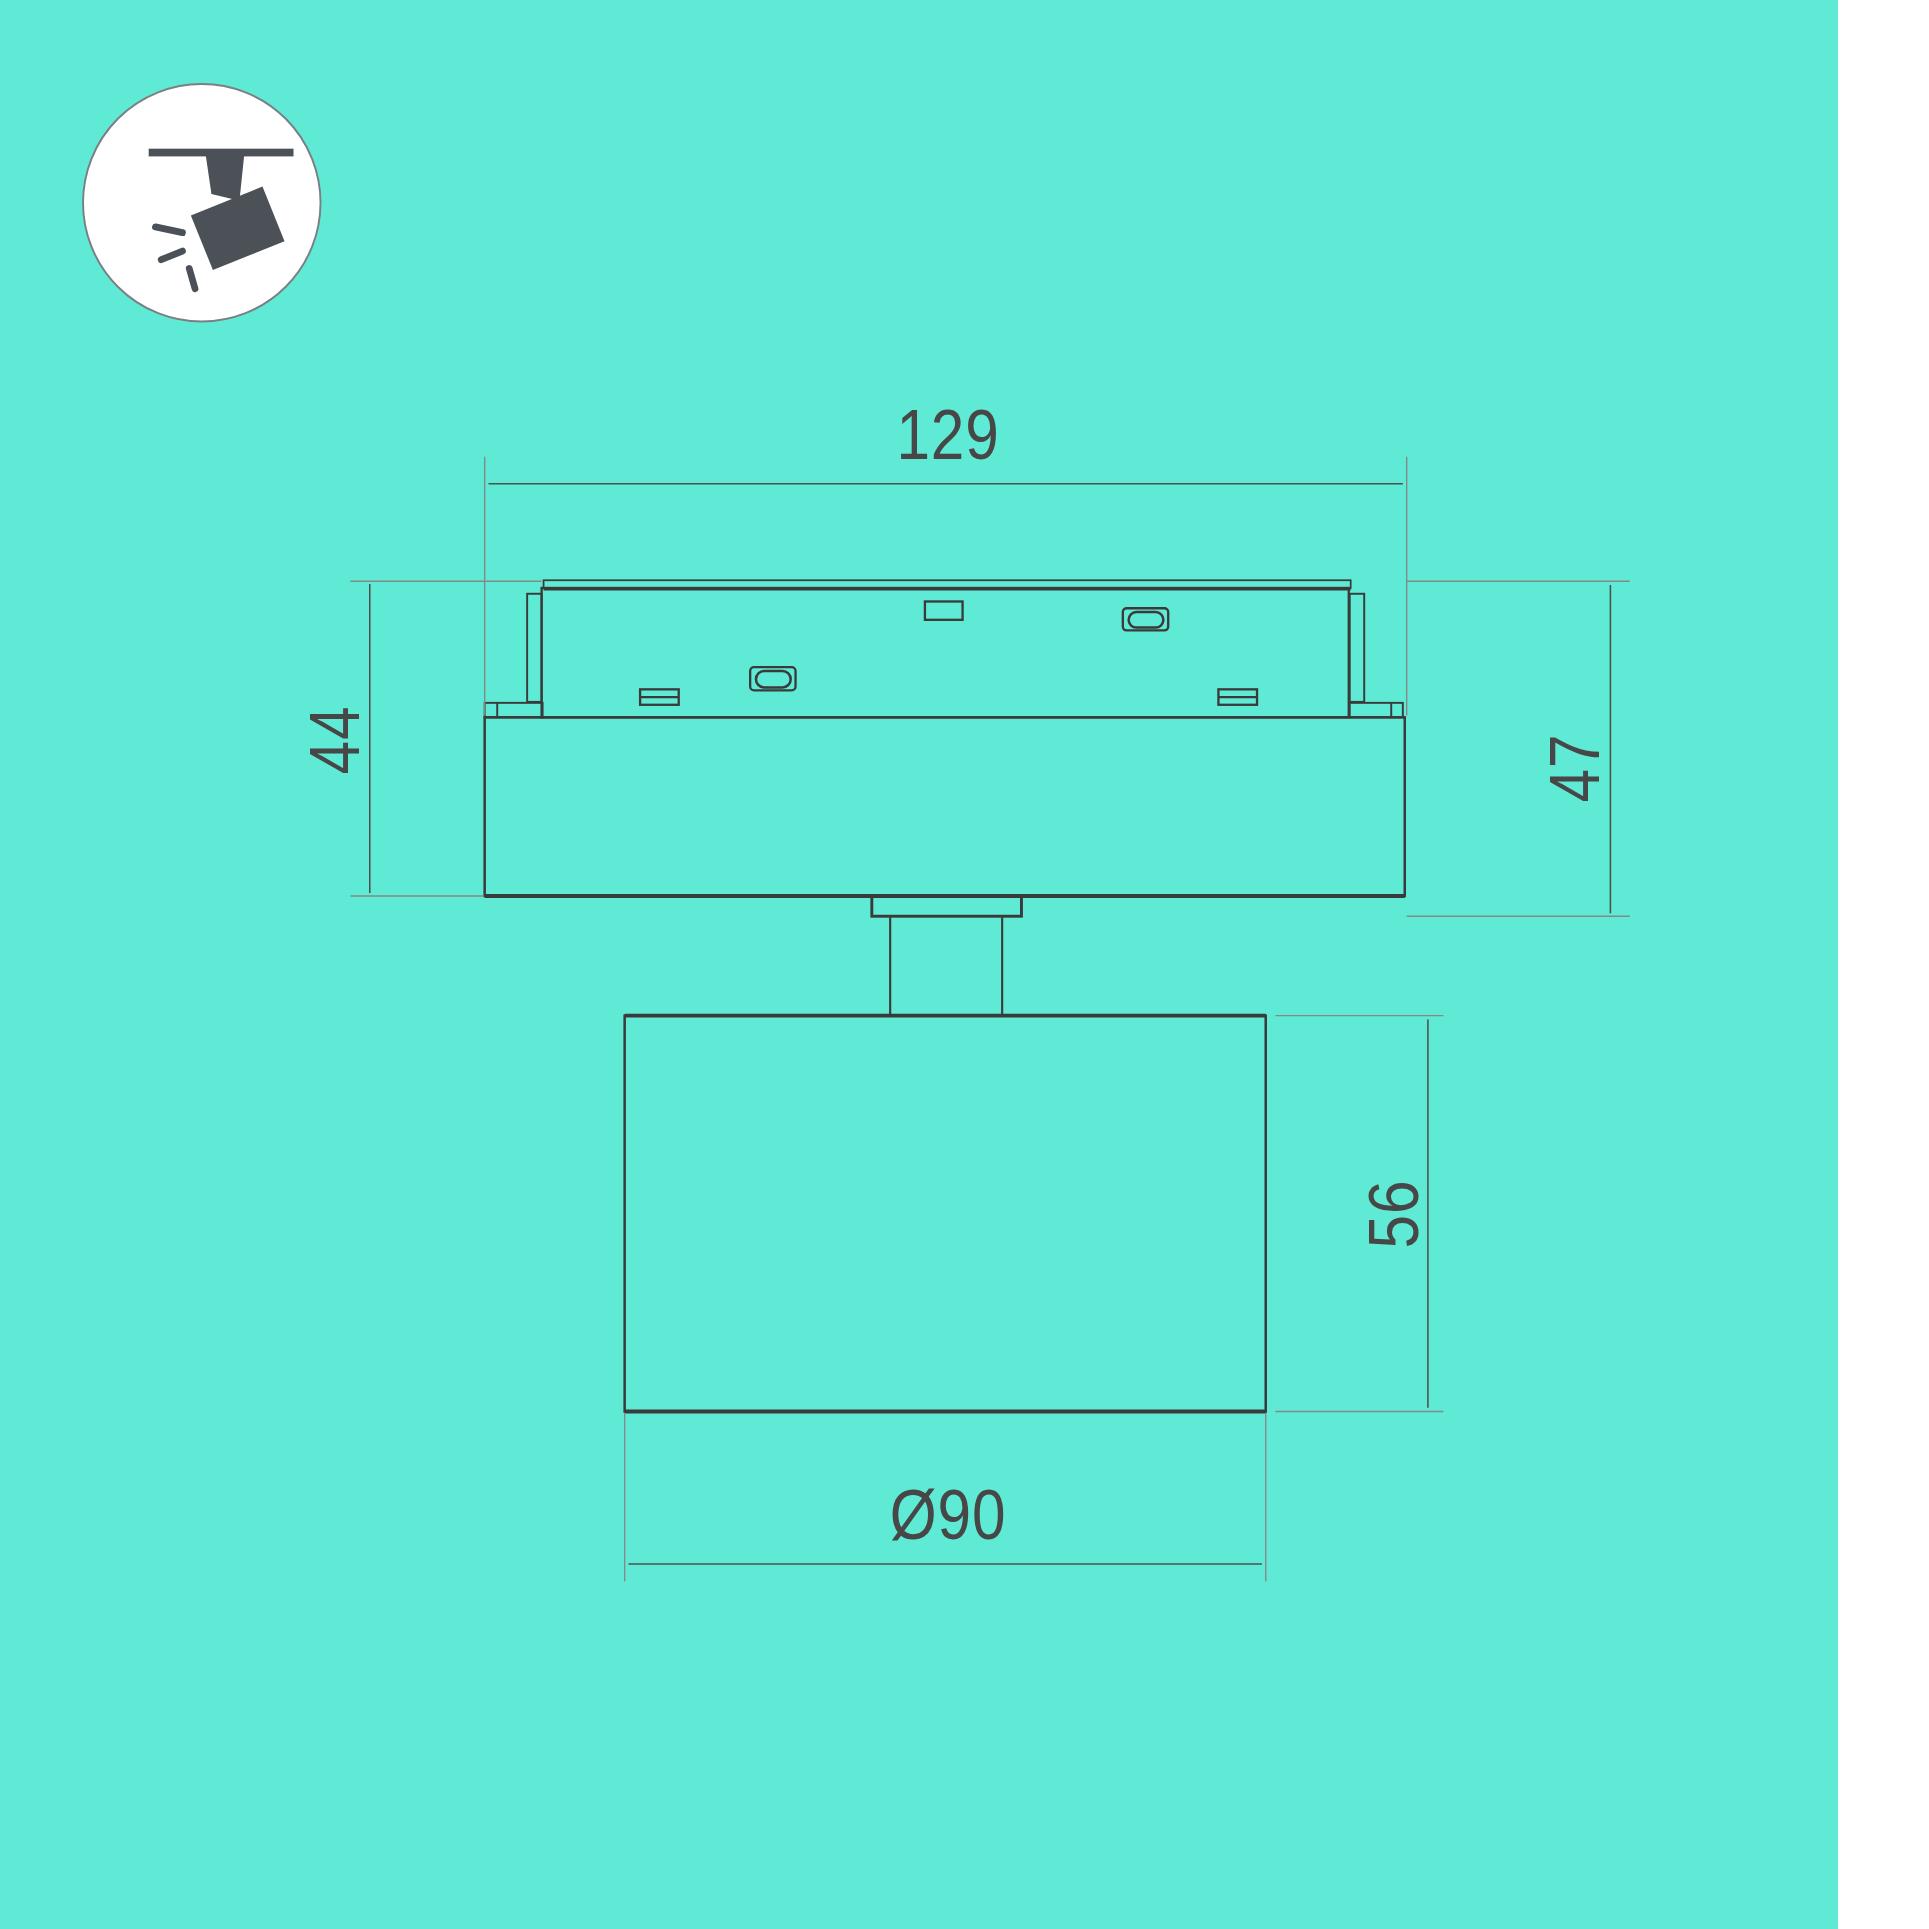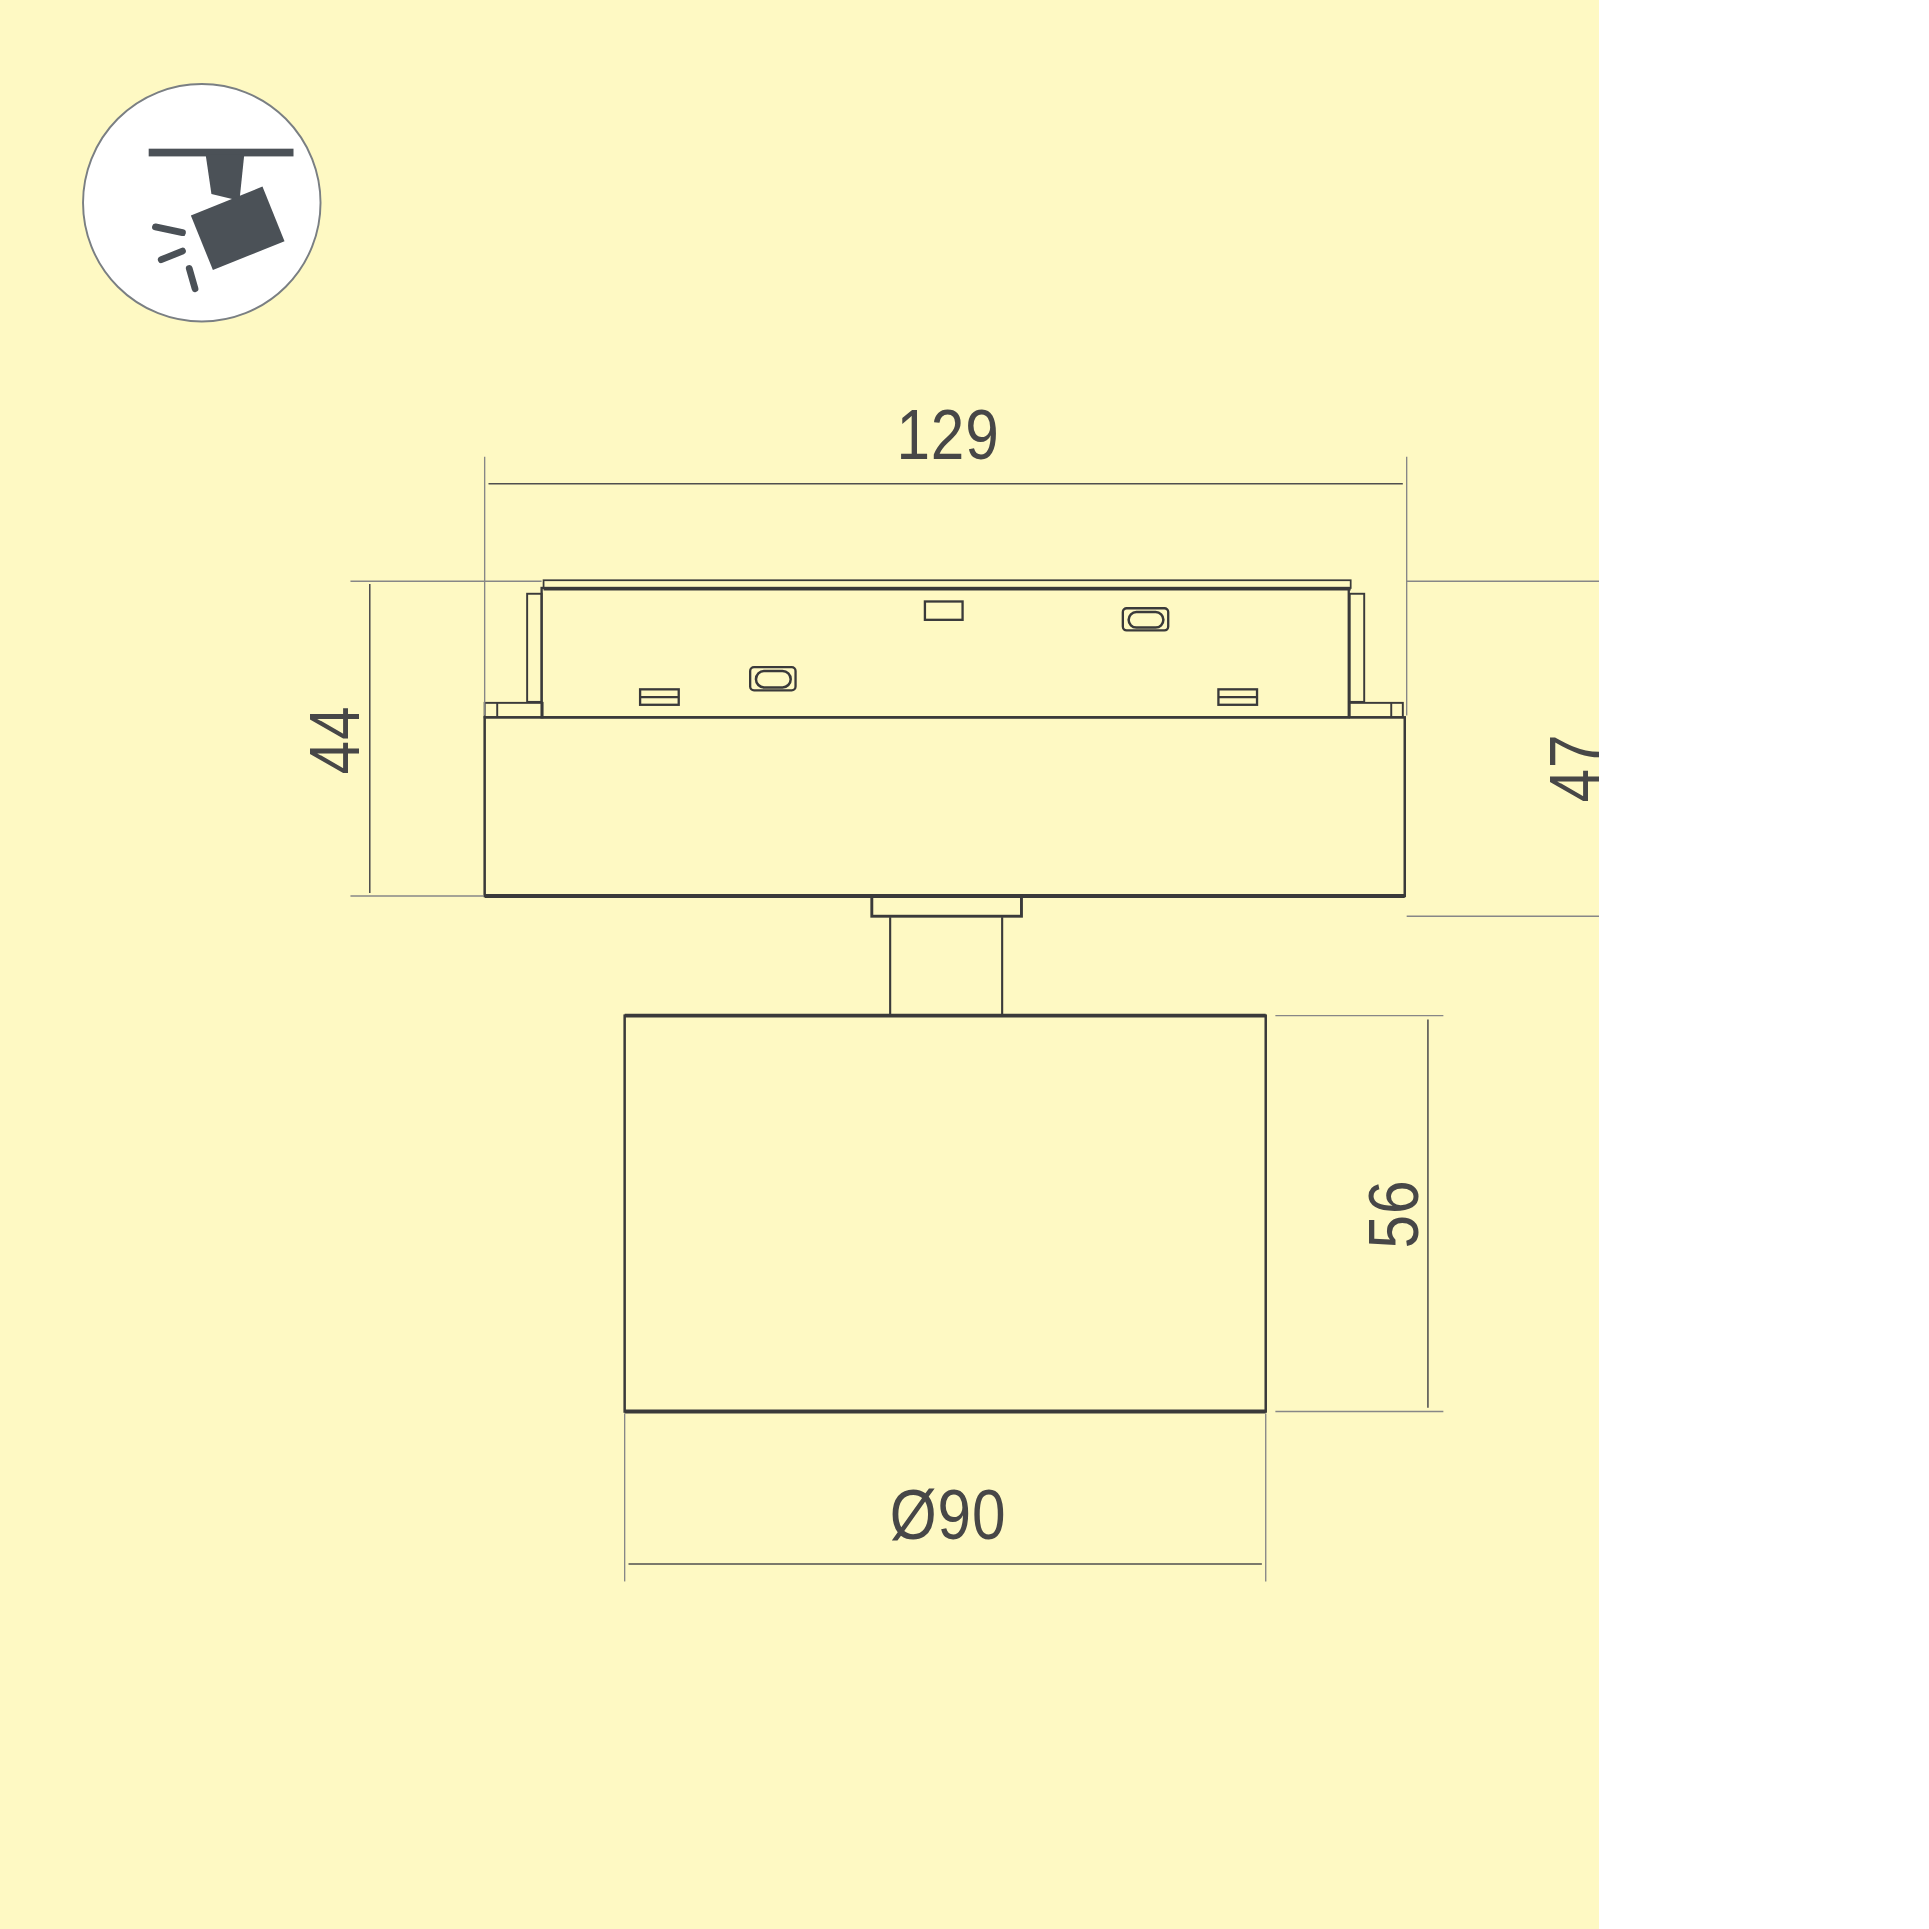--- a/index.html
+++ b/index.html
@@ -1,19 +1,19 @@
 <!DOCTYPE html>
 <html><head>
 <meta charset="utf-8">
 <style>
   html,body{margin:0;padding:0;background:#ffffff;}
   .canvas{
     position:relative;
-    width:1599px;height:1929px;
-    background:#fef9c3;
+    width:1838px;height:1929px;
+    background:#5eead4;
     font-family:"Liberation Sans", sans-serif;
     overflow:hidden;
   }
   .drawing-svg{position:absolute;left:0;top:0;}
   .dim{
     position:absolute;
     font-size:71px;
     line-height:1;
     color:#474747;
     white-space:nowrap;

